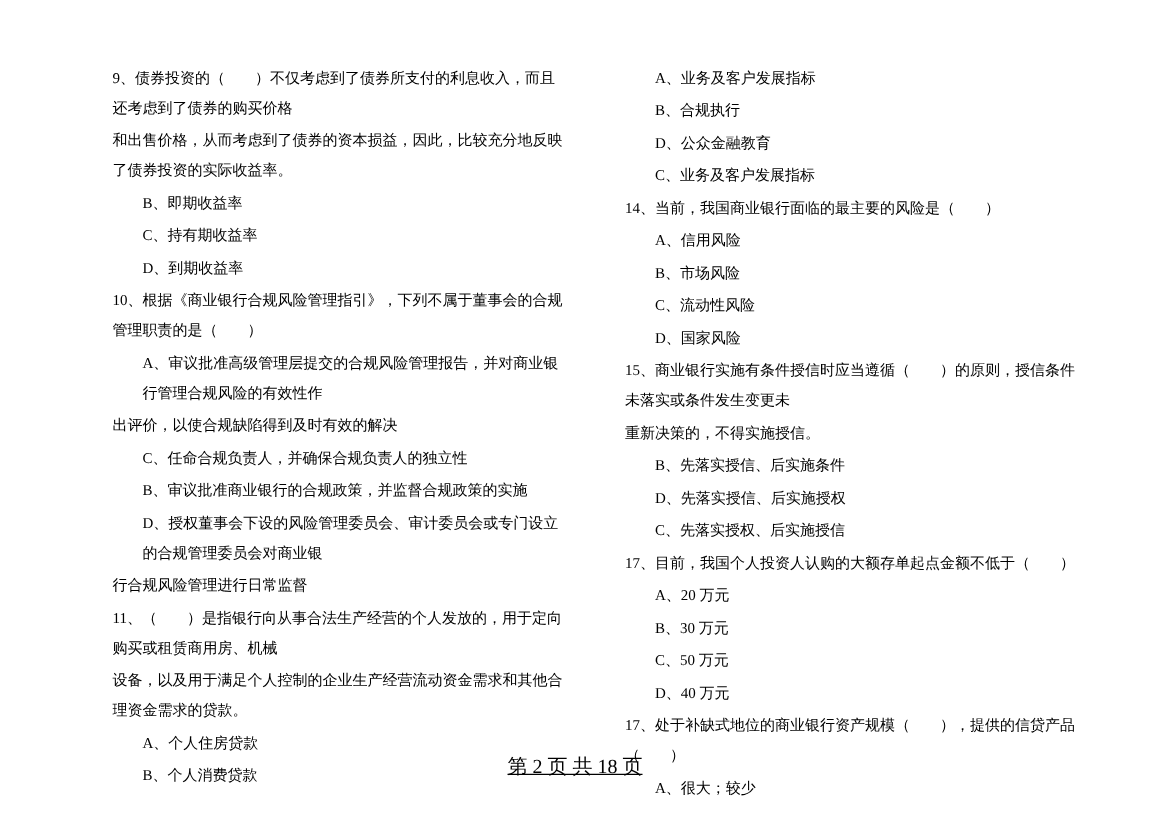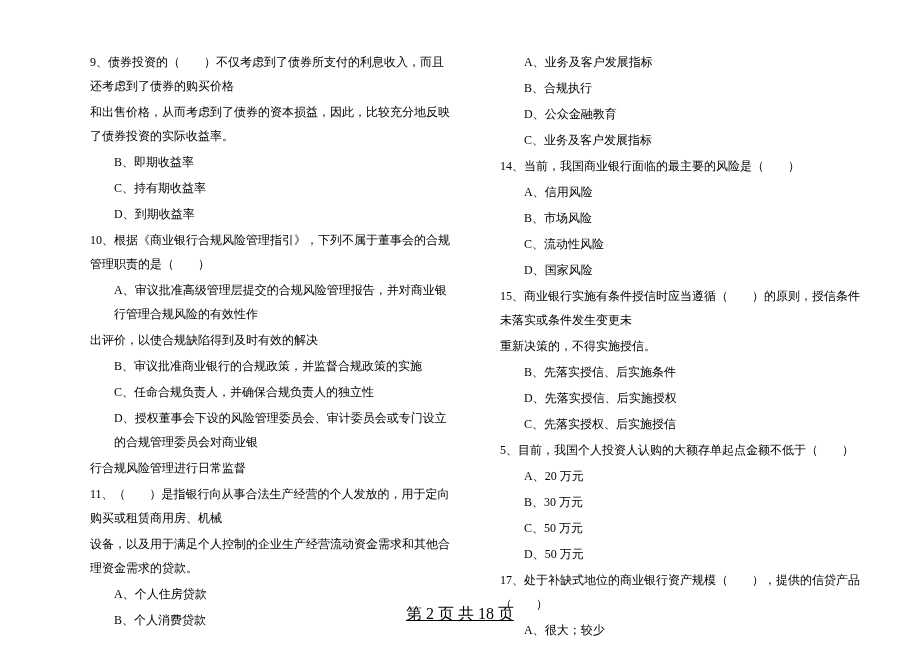--- a/index.html
+++ b/index.html
@@ -44,22 +44,22 @@
   <div class="column">
     <div class="question-text">9、债券投资的（　　）不仅考虑到了债券所支付的利息收入，而且还考虑到了债券的购买价格</div>
     <div class="question-text">和出售价格，从而考虑到了债券的资本损益，因此，比较充分地反映了债券投资的实际收益率。</div>
     <div class="option">B、即期收益率</div>
     <div class="option">C、持有期收益率</div>
     <div class="option">D、到期收益率</div>
 
     <div class="question-text">10、根据《商业银行合规风险管理指引》，下列不属于董事会的合规管理职责的是（　　）</div>
     <div class="option">A、审议批准高级管理层提交的合规风险管理报告，并对商业银行管理合规风险的有效性作</div>
     <div class="question-text">出评价，以使合规缺陷得到及时有效的解决</div>
+    <div class="option">C、任命合规负责人，并确保合规负责人的独立性</div>
     <div class="option">B、审议批准商业银行的合规政策，并监督合规政策的实施</div>
-    <div class="option">C、任命合规负责人，并确保合规负责人的独立性</div>
     <div class="option">D、授权董事会下设的风险管理委员会、审计委员会或专门设立的合规管理委员会对商业银</div>
     <div class="question-text">行合规风险管理进行日常监督</div>
 
     <div class="question-text">11、（　　）是指银行向从事合法生产经营的个人发放的，用于定向购买或租赁商用房、机械</div>
     <div class="question-text">设备，以及用于满足个人控制的企业生产经营流动资金需求和其他合理资金需求的贷款。</div>
     <div class="option">A、个人住房贷款</div>
     <div class="option">B、个人消费贷款</div>
 
   </div>
 
@@ -74,25 +74,25 @@
     <div class="option">B、市场风险</div>
     <div class="option">C、流动性风险</div>
     <div class="option">D、国家风险</div>
 
     <div class="question-text">15、商业银行实施有条件授信时应当遵循（　　）的原则，授信条件未落实或条件发生变更未</div>
     <div class="question-text">重新决策的，不得实施授信。</div>
     <div class="option">B、先落实授信、后实施条件</div>
     <div class="option">D、先落实授信、后实施授权</div>
     <div class="option">C、先落实授权、后实施授信</div>
 
-    <div class="question-text">5、目前，我国个人投资人认购的大额存单起点金额不低于（　　）</div>
+    <div class="question-text">17、目前，我国个人投资人认购的大额存单起点金额不低于（　　）</div>
     <div class="option">A、20 万元</div>
     <div class="option">B、30 万元</div>
     <div class="option">C、50 万元</div>
-    <div class="option">D、50 万元</div>
+    <div class="option">D、40 万元</div>
 
     <div class="question-text">17、处于补缺式地位的商业银行资产规模（　　），提供的信贷产品（　　）</div>
     <div class="option">A、很大；较少</div>
 
   </div>
 </div>
 
 <div class="footer">第 2 页 共 18 页</div>
 
 </body></html>

